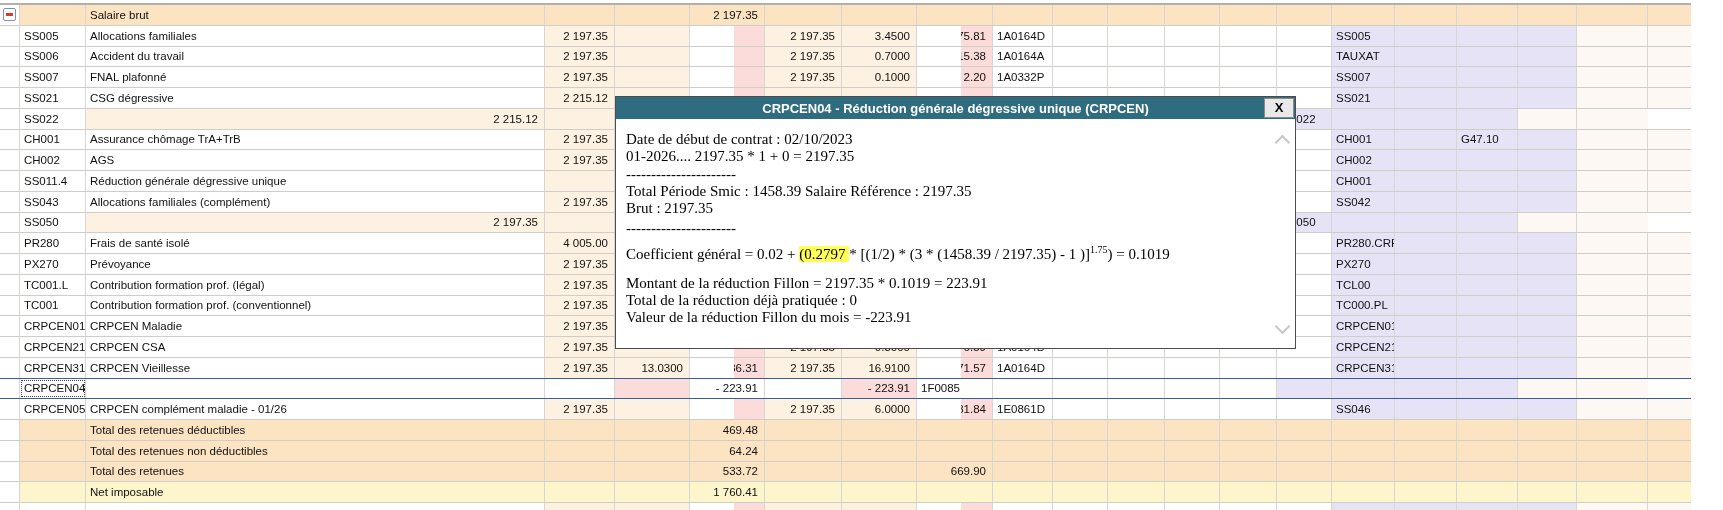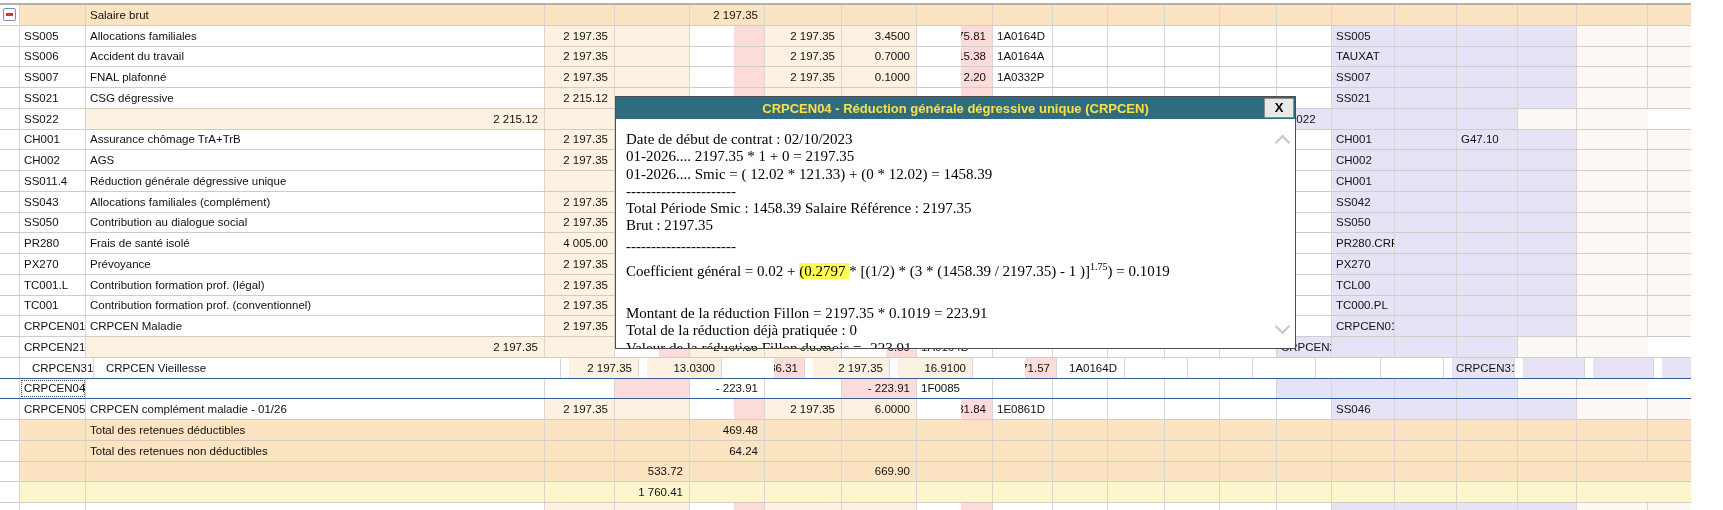--- a/index.html
+++ b/index.html
@@ -19,46 +19,46 @@
   .row-data .c-base,.row-data .c-rate1,.row-data .c-base2,.row-data .c-rate2{background:#fdf2e1;}
   .row-data .c-amt1,.row-data .c-amt2{background:#fbdcda;margin-left:44px;}
   .row-data .c-k,.row-data .c-l,.row-data .c-m,.row-data .c-n{background:#e6e3f6;}
   .row-data .c-o,.row-data .c-p{background:#fdf8f3;}
   
   .row-selected .c-base,.row-selected .c-rate1,.row-selected .c-base2,.row-selected .c-rate2{background:#fff;}
   .row-selected .c-amt1,.row-selected .c-amt2{background:#fbdcda;}
   .row-selected .c-k,.row-selected .c-l,.row-selected .c-m,.row-selected .c-n{background:#e6e3f6;}
   .row-selected .c-o,.row-selected .c-p{background:#fdf8f3;}
   .row-selected{border-bottom:1px solid #3a5b9e;text-align:right;}
-  .before-selected{border-bottom:1px solid #3a5b9e;gap:8px;}
+  .before-selected{border-bottom:1px solid #3a5b9e;}
   .row-selected .c-code{outline:1px dotted #444;outline-offset:-2px;}
   
   .row-group,.row-total{background:#fce3c1;}
   .row-net{background:#fdf6cd;}
   .row-group .c,.row-total .c,.row-net .c{background:transparent;}
   .row-group .c-icon,.row-total .c-icon,.row-net .c-icon{background:#fff;}
   .row-partial{height:7px;border-bottom:none;}
   .row-partial .c{border-bottom:none;}
   
   .minus-box{width:11px;height:11px;border:1px solid #7c91b9;border-radius:2px;background:#fff;
              display:inline-flex;align-items:center;justify-content:center;}
   .minus-bar{width:7px;height:3px;background:#d23b2e;display:block;}
   
   .dialog{position:absolute;left:615px;top:96px;width:681px;height:253px;box-sizing:border-box;
           border:1px solid #4c4c4c;background:#fff;z-index:5;}
   .dialog-titlebar{position:relative;height:22px;background:#2f6c80;display:flex;align-items:center;justify-content:center;}
-  .dialog-title{color:#fde047;font-weight:bold;font-size:13px;}
+  .dialog-title{color:#ffffff;font-weight:bold;font-size:13px;}
   .dialog-close{position:absolute;top:1px;right:1px;width:30px;height:20px;background:#e9e9e9;
                 border:1px solid #8a8a8a;font-family:"Liberation Sans",sans-serif;
                 font-weight:bold;font-size:13px;color:#000;padding:0;line-height:18px;}
   .dialog-body{position:relative;height:229px;box-sizing:border-box;padding:12px 18px 0 10px;
                font-family:"Liberation Serif","DejaVu Serif",serif;font-size:15px;color:#000;overflow:hidden;}
   .dline{line-height:17.3px;}
   .dline.sep2{margin-top:3px;}
-  .dline.coef{margin-top:2px;margin-bottom:24px;line-height:20px;}
+  .dline.coef{margin-top:2px;margin-bottom:11px;line-height:20px;}
   .dline.coef sup{font-size:10px;}
   .hl{background:#ffff57;}
   .chev{position:absolute;right:7px;width:9px;height:9px;border-left:2px solid #c6c6c6;border-top:2px solid #c6c6c6;}
   .chev-up{top:18px;transform:rotate(45deg);}
   .chev-down{bottom:16px;transform:rotate(225deg);}
 </style>
 </head>
 <body>
 
 <div class="screen">
@@ -324,21 +324,20 @@
     <div class="c c-n"></div>
     <div class="c c-o"></div>
     <div class="c c-p"></div>
   </div>
       <div class="row row-data">
     <div class="c c-icon">
       
       
     </div>
     <div class="c c-code">SS050</div>
-    <div class="c c-label">Contribution au dialogue social</div>
     <div class="c c-num c-base">2 197.35</div>
     <div class="c c-num c-rate1"></div>
     <div class="c c-num c-amt1"></div>
     <div class="c c-num c-base2"></div>
     <div class="c c-num c-rate2"></div>
     <div class="c c-num c-amt2"></div>
     <div class="c c-acct"></div>
     <div class="c c-s1"></div>
     <div class="c c-s2"></div>
     <div class="c c-s3"></div>
@@ -480,20 +479,21 @@
     <div class="c c-n"></div>
     <div class="c c-o"></div>
     <div class="c c-p"></div>
   </div>
       <div class="row row-data">
     <div class="c c-icon">
       
       
     </div>
     <div class="c c-code">CRPCEN21</div>
+    <div class="c c-label">CRPCEN CSA</div>
     <div class="c c-num c-base">2 197.35</div>
     <div class="c c-num c-rate1"></div>
     <div class="c c-num c-amt1"></div>
     <div class="c c-num c-base2">2 197.35</div>
     <div class="c c-num c-rate2">0.3000</div>
     <div class="c c-num c-amt2">6.59</div>
     <div class="c c-acct">1A0164D</div>
     <div class="c c-s1"></div>
     <div class="c c-s2"></div>
     <div class="c c-s3"></div>
@@ -634,20 +634,21 @@
     <div class="c c-n"></div>
     <div class="c c-o"></div>
     <div class="c c-p"></div>
   </div>
       <div class="row row-total">
     <div class="c c-icon">
       
       
     </div>
     <div class="c c-code"></div>
+    <div class="c c-label">Total des retenues</div>
     <div class="c c-num c-base"></div>
     <div class="c c-num c-rate1"></div>
     <div class="c c-num c-amt1">533.72</div>
     <div class="c c-num c-base2"></div>
     <div class="c c-num c-rate2"></div>
     <div class="c c-num c-amt2">669.90</div>
     <div class="c c-acct"></div>
     <div class="c c-s1"></div>
     <div class="c c-s2"></div>
     <div class="c c-s3"></div>
@@ -659,20 +660,21 @@
     <div class="c c-n"></div>
     <div class="c c-o"></div>
     <div class="c c-p"></div>
   </div>
       <div class="row row-net">
     <div class="c c-icon">
       
       
     </div>
     <div class="c c-code"></div>
+    <div class="c c-label">Net imposable</div>
     <div class="c c-num c-base"></div>
     <div class="c c-num c-rate1"></div>
     <div class="c c-num c-amt1">1 760.41</div>
     <div class="c c-num c-base2"></div>
     <div class="c c-num c-rate2"></div>
     <div class="c c-num c-amt2"></div>
     <div class="c c-acct"></div>
     <div class="c c-s1"></div>
     <div class="c c-s2"></div>
     <div class="c c-s3"></div>
@@ -714,21 +716,20 @@
     </div>
 
   <div class="dialog">
     <div class="dialog-titlebar">
       <span class="dialog-title">CRPCEN04 - Réduction générale dégressive unique (CRPCEN)</span>
       <button class="dialog-close">X</button>
     </div>
     <div class="dialog-body">
       <div class="dline">Date de début de contrat : 02/10/2023</div>
       <div class="dline">01-2026.... 2197.35 * 1 + 0 = 2197.35</div>
-      <div class="dline">01-2026.... Smic = ( 12.02 * 121.33) + (0 * 12.02) = 1458.39</div>
       <div class="dline">----------------------</div>
       <div class="dline">Total Période Smic : 1458.39 Salaire Référence : 2197.35</div>
       <div class="dline">Brut : 2197.35</div>
       <div class="dline sep2">----------------------</div>
       <div class="dline coef"><span>Coefficient général = 0.02 + </span><span class="hl">(0.2797 </span><span>* [(1/2) * (3 * (1458.39 / 2197.35) - 1 )]</span><sup>1.75</sup><span>) = 0.1019</span></div>
       <div class="dline">Montant de la réduction Fillon = 2197.35 * 0.1019 = 223.91</div>
       <div class="dline">Total de la réduction déjà pratiquée : 0</div>
       <div class="dline">Valeur de la réduction Fillon du mois = -223.91</div>
       <div class="chev chev-up"></div>
       <div class="chev chev-down"></div>

